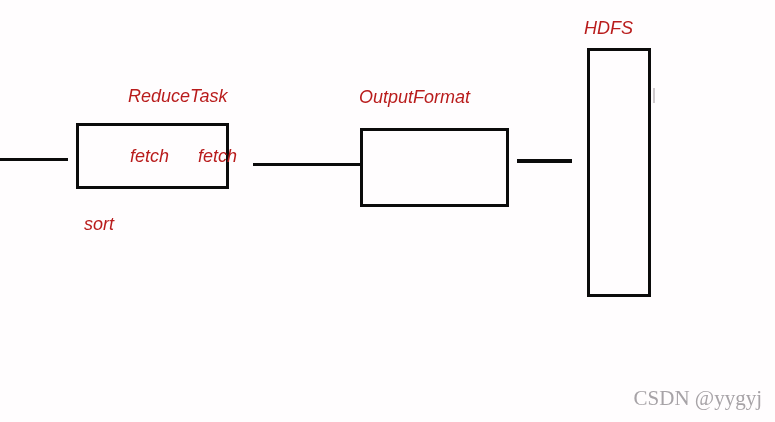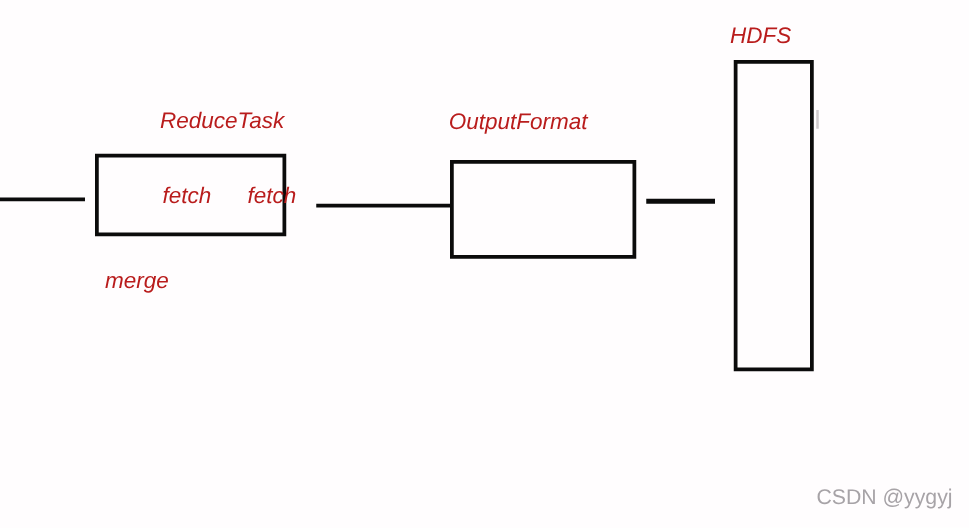--- a/index.html
+++ b/index.html
@@ -63,39 +63,40 @@
 
   
   .line-left  { left: 0px;   top: 158px; width: 68px; }
   .line-mid   { left: 253px; top: 163px; width: 107px; }
   .line-right { left: 517px; top: 159px; width: 55px; height: 4px; }
 
   .watermark {
     position: absolute;
     right: 13px;
     top: 388px;
-    font-size: 17px;
+    font-size: 21px;
     line-height: 20px;
     color: #a7a3a7;
     z-index: 3;
     white-space: nowrap;
+    font-family: Liberation Serif, serif;
   }
 </style>
 </head>
 <body>
 
 <div class="stage">
 
   <div class="hline line-left"></div>
 
   <div class="label reducetask-title">ReduceTask</div>
   <div class="box reducetask-box"></div>
   <div class="label txt-fetch">fetch</div>
   <div class="label txt-reduce">fetch</div>
-  <div class="label txt-group">merge</div>
+  <div class="label txt-group">sort</div>
 
   <div class="hline line-mid"></div>
 
   <div class="label outputformat-title">OutputFormat</div>
   <div class="box outputformat-box"></div>
 
   <div class="hline line-right"></div>
 
   <div class="label hdfs-title">HDFS</div>
   <div class="box hdfs-box"></div>

